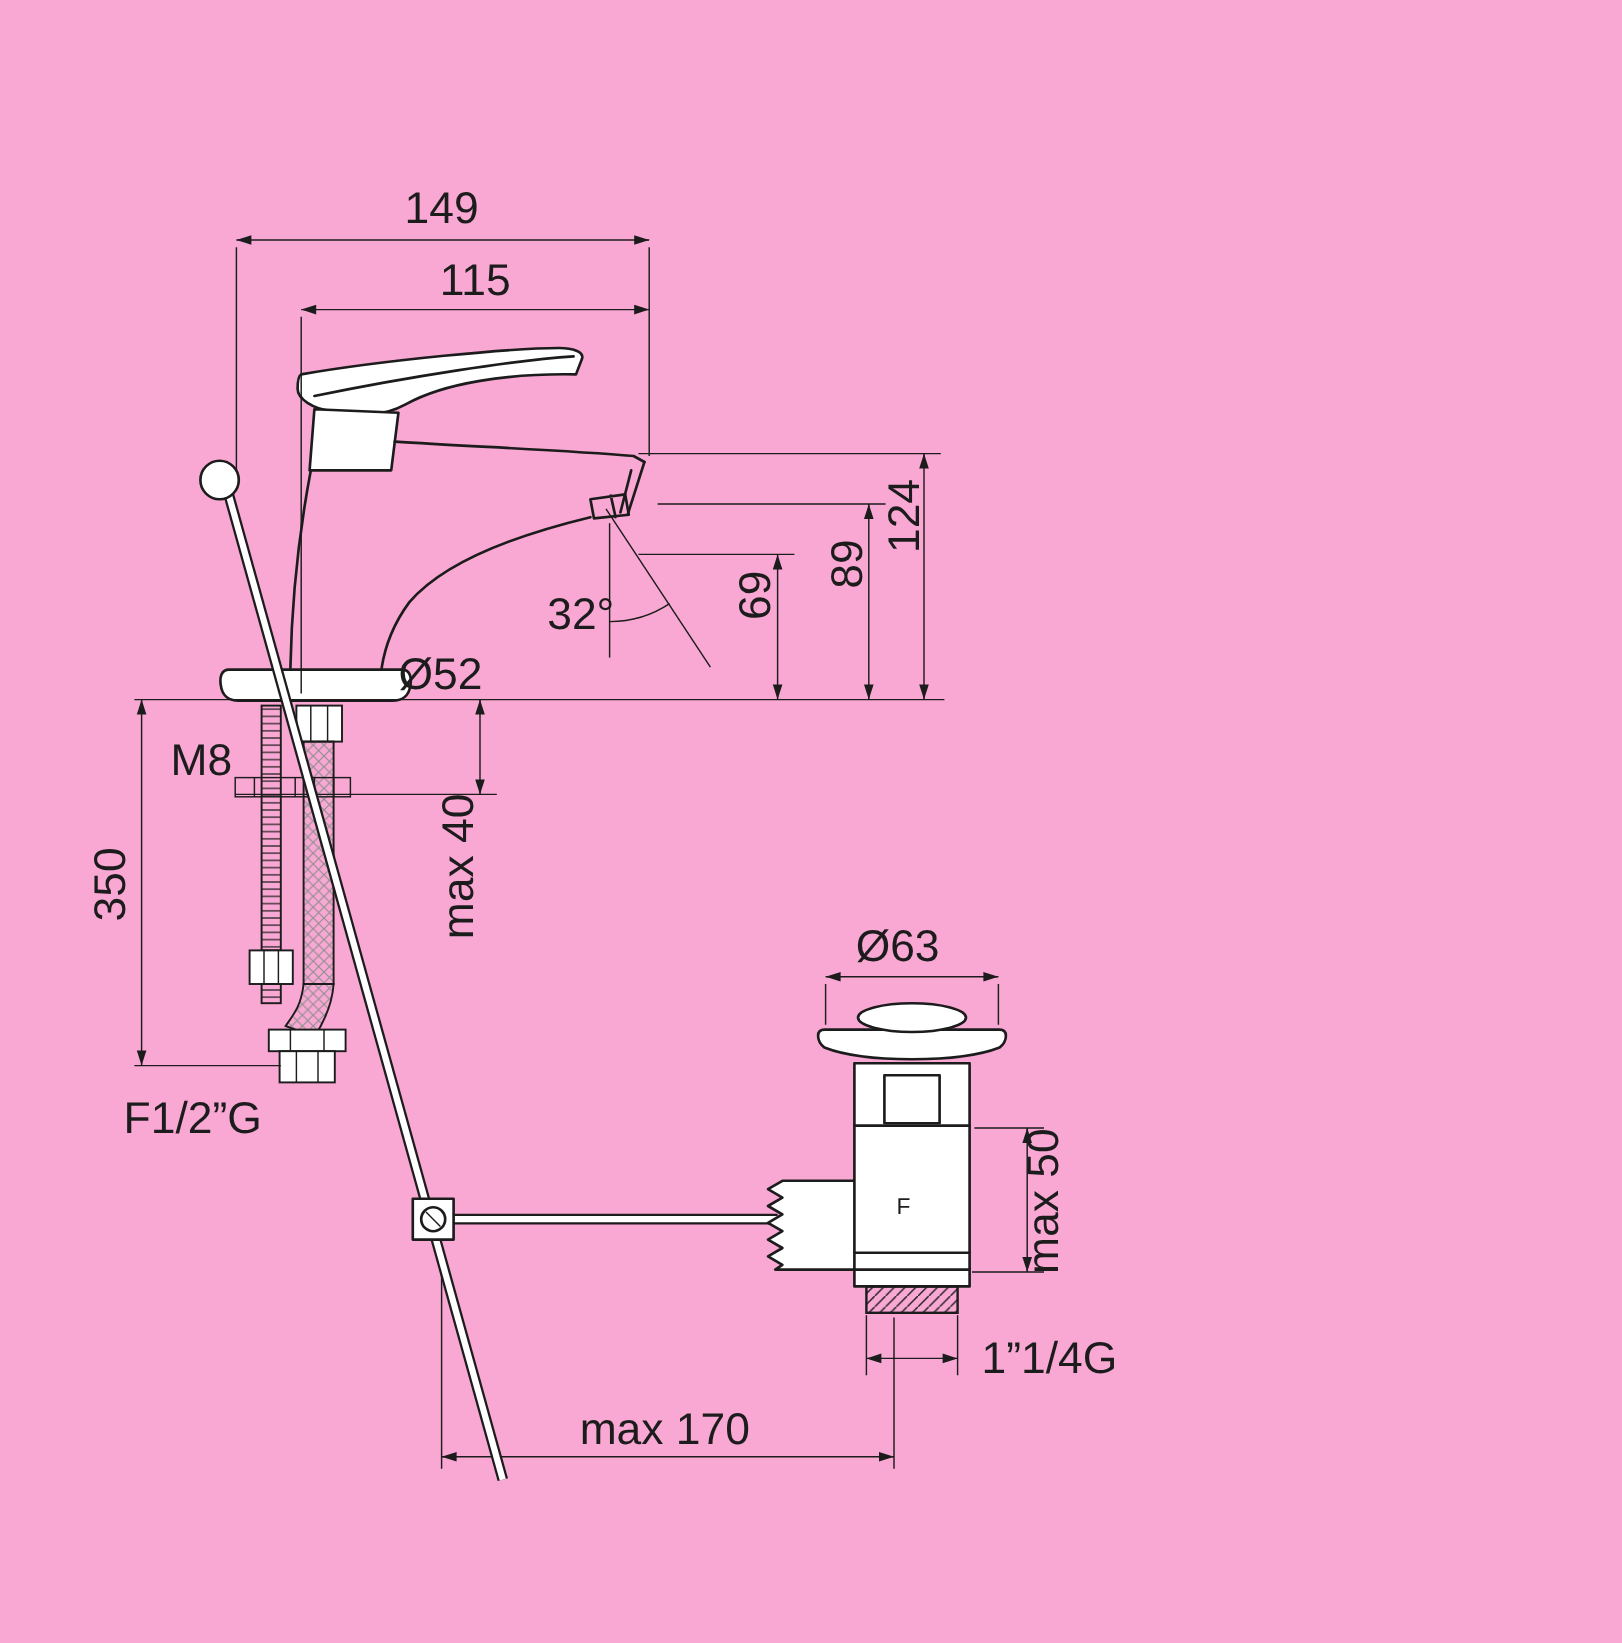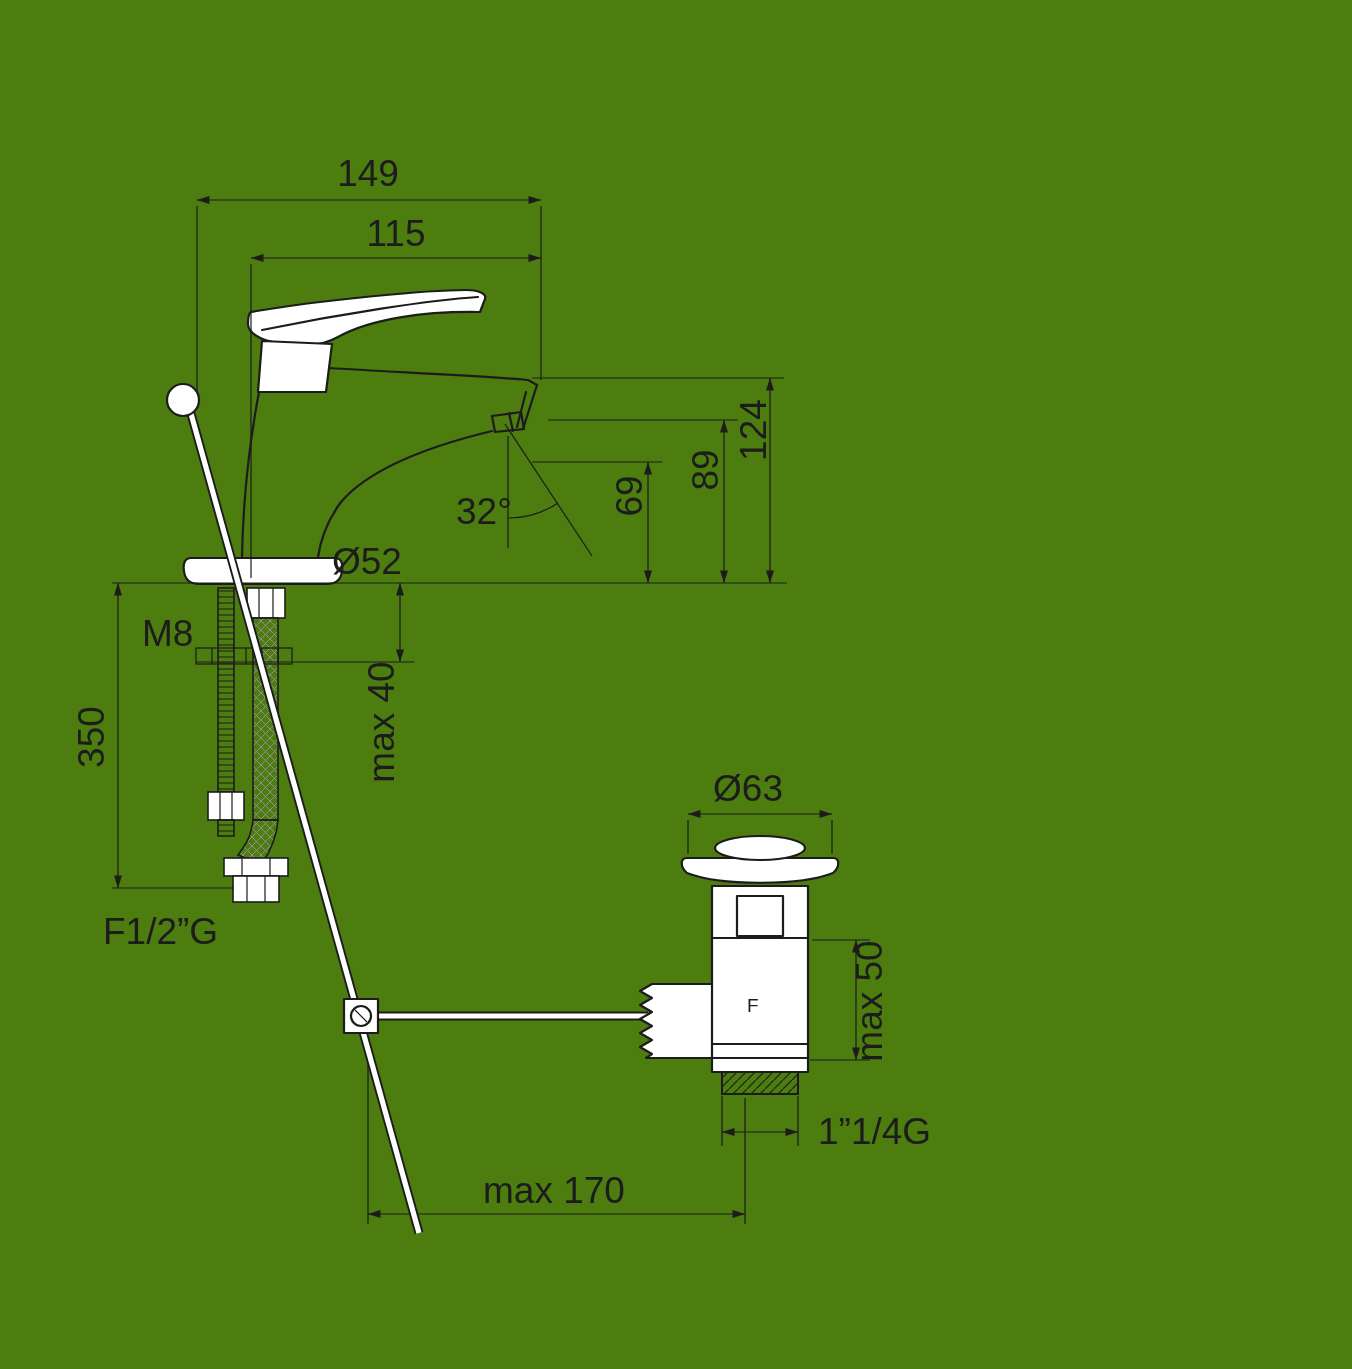--- a/index.html
+++ b/index.html
@@ -1,16 +1,16 @@
 <!DOCTYPE html>
 <html><head>
 <meta charset="utf-8">
 <style>
   html,body{margin:0;padding:0;background:#ffffff;}
-  .stage{position:relative;width:1352px;height:1369px;background:#4d7c0f;overflow:hidden;}
+  .stage{position:relative;width:1352px;height:1369px;background:#f9a8d4;overflow:hidden;}
   svg{display:block;}
   text{fill:#1c1c1c;font-family:"Liberation Sans","DejaVu Sans",sans-serif;font-size:37px;}
   .sm{font-size:19px;}
   .thin{stroke:#1c1c1c;stroke-width:1.2;fill:none;}
   .dim{stroke:#1c1c1c;stroke-width:1.2;fill:none;}
   .med{stroke:#1c1c1c;stroke-width:2.2;fill:none;stroke-linecap:round;stroke-linejoin:round;}
   .fillw{fill:#ffffff;stroke:#1c1c1c;stroke-width:2.2;stroke-linejoin:round;}
   .fillw15{fill:#ffffff;stroke:#1c1c1c;stroke-width:1.6;}
   .rodb{stroke:#1c1c1c;stroke-width:9;fill:none;}
   .rodw{stroke:#ffffff;stroke-width:5.2;fill:none;}

